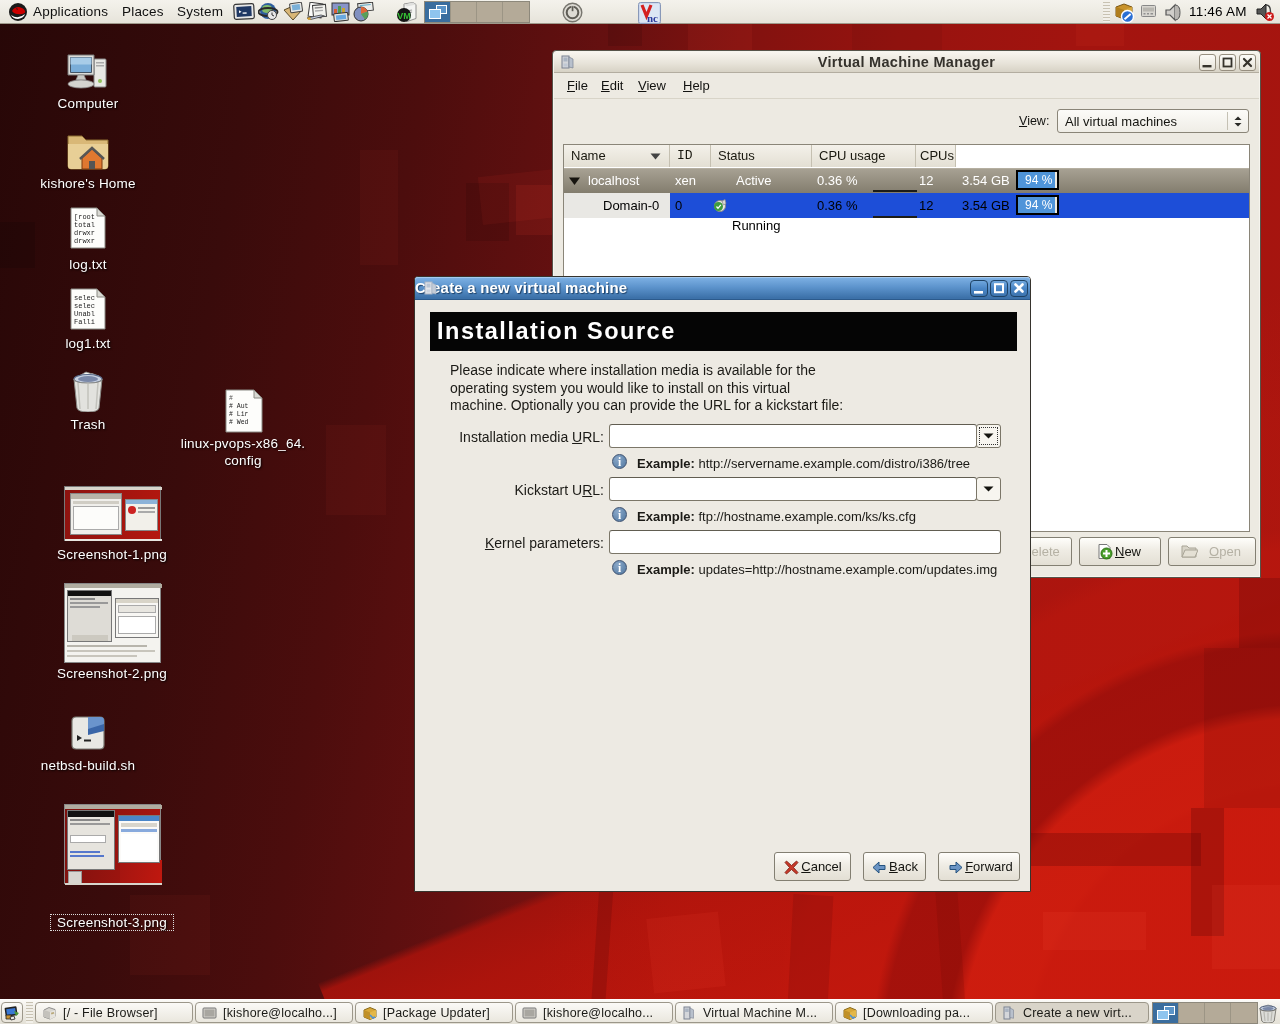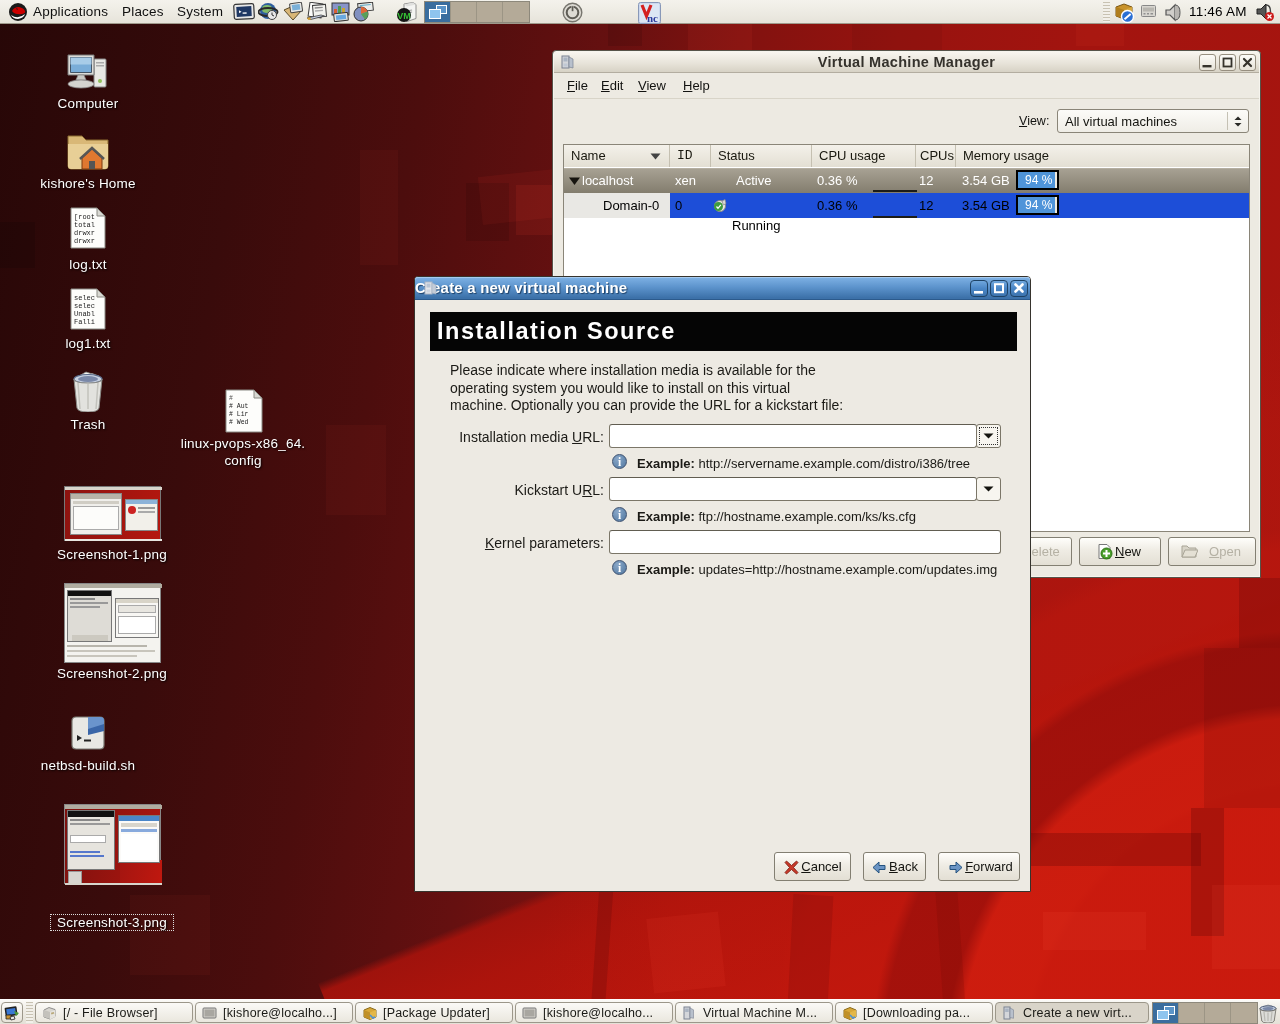--- a/index.html
+++ b/index.html
@@ -414,26 +414,25 @@
 <div id="vmm-table">
   <div class="th" style="left:0;width:106px;">Name
     <svg style="position:absolute;right:8px;top:8px;" width="11" height="7" viewBox="0 0 11 7">
         <path d="M0.5 0.5 h10 l-5 6z" fill="#444"></path>
       </svg>
   </div>
   <div class="th" style="left:106px;width:41px;font-family:Liberation Mono, monospace;">ID</div>
   <div class="th" style="left:147px;width:101px;">Status</div>
   <div class="th" style="left:248px;width:104px;">CPU usage</div>
   <div class="th" style="left:352px;width:40px;padding-left:4px;">CPUs</div>
-  <div class="th" style="left:392px;width:293px;border-right:none;">Memory usage</div>
   <div class="row1">
     <svg style="position:absolute;left:4px;top:8px;" width="13" height="10" viewBox="0 0 13 10">
         <path d="M1 1.5 h11 l-5.5 7.5z" fill="#16140f"></path>
       </svg>
-    <div class="cell" style="left:18px;text-align:center;">localhost</div>
+    <div class="cell" style="left:24px;text-align:center;">localhost</div>
     <div class="cell" style="left:111px;">xen</div>
     <div class="cell" style="left:172px;">Active</div>
     <div class="cell" style="left:253px;">0.36 %</div>
     <div class="cell" style="left:309px;top:22px;width:44px;height:2px;background:#1c1c18;"></div>
     <div class="cell" style="left:355px;">12</div>
     <div class="cell" style="left:398px;">3.54 GB</div>
     <div class="badge" style="left:452px;"><span style="position:relative;left:7px;">94 %</span></div>
   </div>
   <div class="row2">
     <div style="position:absolute;left:0;top:0;width:106px;height:25px;background:#e9e8e4;"></div>

